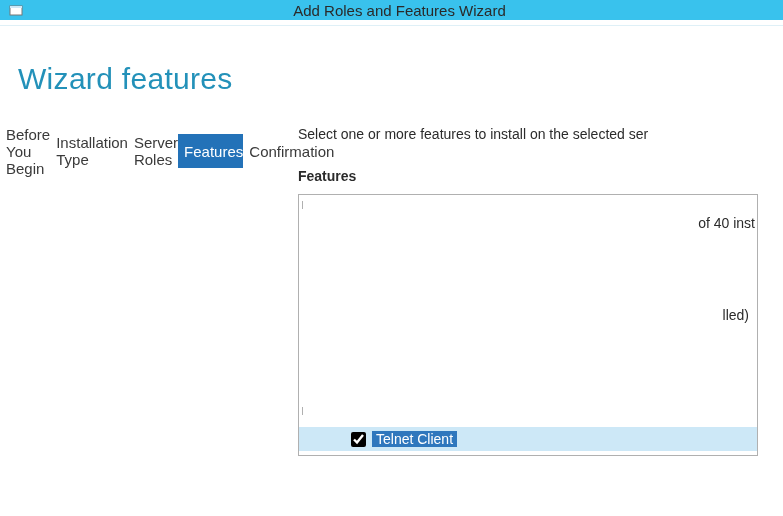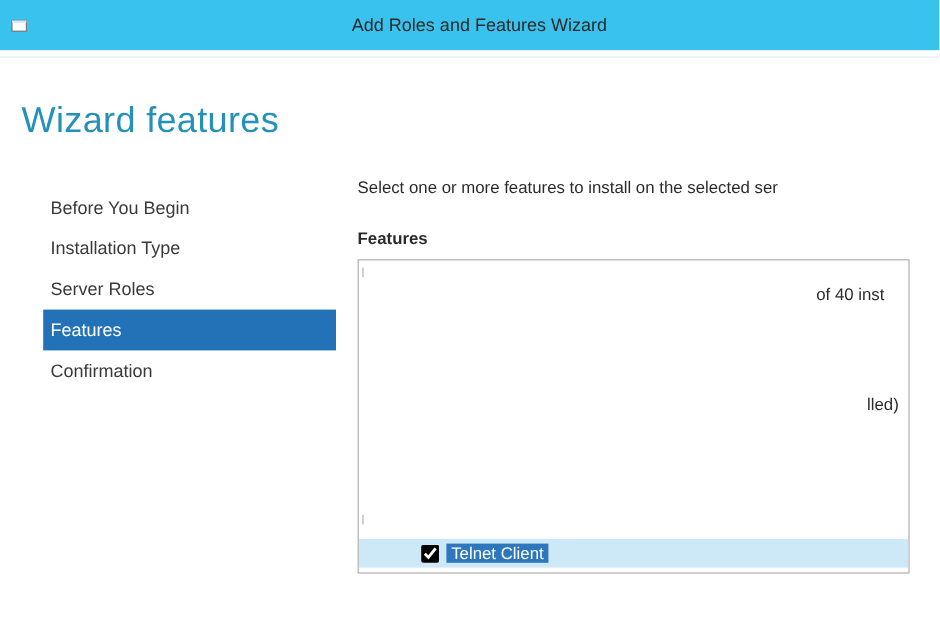--- a/index.html
+++ b/index.html
@@ -7,21 +7,21 @@
     font-family: "Segoe UI", Tahoma, sans-serif;
     font-size: 13px;
     background: #fff;
     width: 783px;
     height: 516px;
     overflow: hidden;
     color: #333;
   }
   .titlebar {
     background: #39c2ed;
-    height: 42px;
+    height: 20px;
     width: 100%;
     display: flex;
     align-items: center;
     padding: 0 8px;
     color: #2c2c2c;
   }
   .titlebar-icon {
     width: 16px; height: 16px;
     display: inline-flex; align-items: center; justify-content: center;
     color: #fff;
@@ -50,23 +50,21 @@
     padding-left: 18px;
     letter-spacing: 0.3px;
     margin-bottom: 38px;
   }
   .body {
     display: flex;
     flex-direction: row;
   }
   .sidebar {
     width: 280px;
-    padding-left: 36px;
-    display: flex;
-    flex-direction: column;
+    display: flex;
   }
   .sidebar-item {
     height: 34px;
     display: flex;
     align-items: center;
     padding-left: 6px;
     font-size: 15px;
     color: #3a3a3a;
     cursor: pointer;
     width: 244px;
@@ -100,21 +98,21 @@
     border: 1px solid #b0b0b0;
     width: 460px;
     height: 262px;
     background: #fff;
     position: relative;
     overflow: hidden;
   }
   .frag-top {
     position: absolute;
     top: 20px;
-    right: 20px;
+    right: 2px;
     font-size: 14px;
     color: #2b2b2b;
     margin-left: 30px;
   }
   .frag-mid {
     position: absolute;
     top: 112px;
     right: 8px;
     font-size: 14px;
     color: #2b2b2b;

